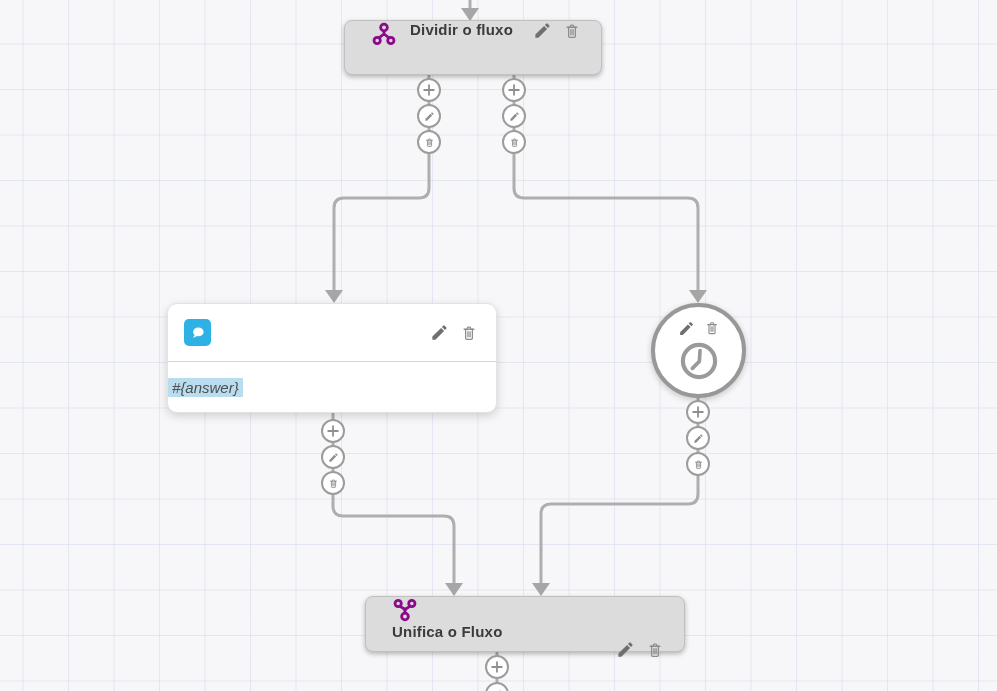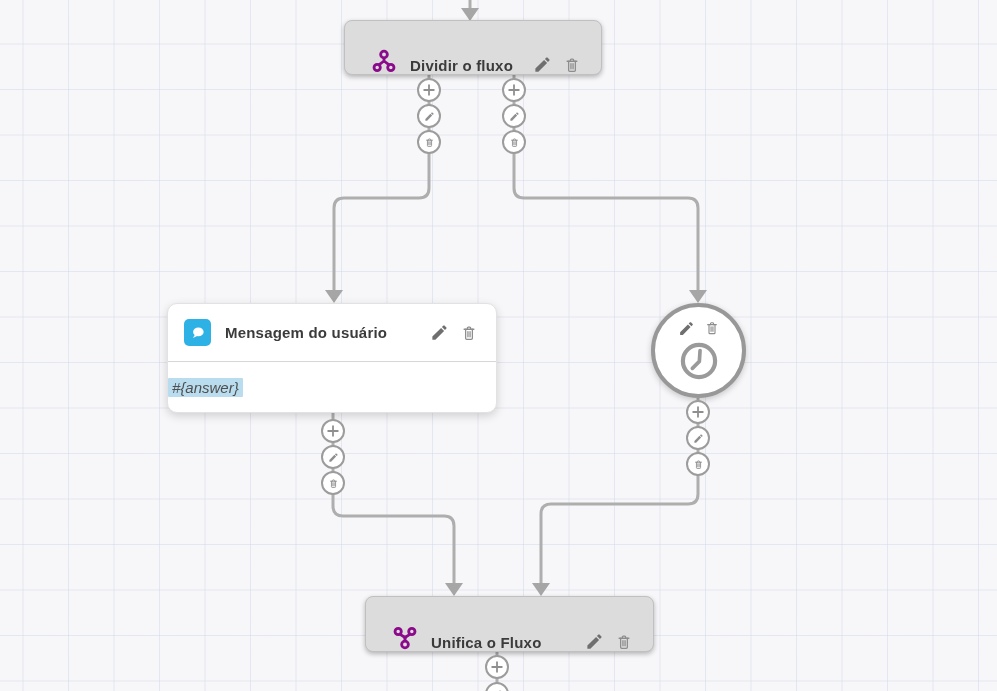--- a/index.html
+++ b/index.html
@@ -11,21 +11,21 @@
       linear-gradient(to right, rgba(203,212,232,0.45) 1px, transparent 1px),
       linear-gradient(to bottom, rgba(203,212,232,0.45) 1px, transparent 1px);
     background-size:45.5px 45.5px;
     background-position:22.5px 43.5px;
   }
   svg.wires{position:absolute;left:0;top:0;z-index:1;}
   .wire{stroke:#aeaeae;stroke-width:3;fill:none;}
   .arrowhead{fill:#a6a6a6;stroke:none;}
 
   
-  .node{position:absolute;z-index:3;box-sizing:border-box;display:flex;align-items:flex-end;}
+  .node{position:absolute;z-index:3;box-sizing:border-box;display:flex;align-items:flex-start;}
   .node-gray{
     background:#dcdcdc;border:1px solid #c0c0c0;border-radius:8px;
     box-shadow:0 2px 5px rgba(0,0,0,0.28);
     padding:0 20px 0 26px;
   }
   .node-title{font-size:15px;font-weight:bold;color:#3b3b3b;letter-spacing:.2px;white-space:nowrap;}
   .hdr-actions{display:flex;align-items:center;gap:11px;margin-left:auto;}
 
   .node-white{
     background:#ffffff;border:1px solid #e2e2e2;border-radius:10px;
@@ -173,21 +173,20 @@
   <div class="node node-white" style="left:167px;top:303px;width:330px;height:110px;">
     <div class="hdr">
       <span class="icon-tile">
         <svg class="icon" width="18" height="18" viewBox="0 0 24 24">
           <g fill="#ffffff">
             <ellipse cx="12.5" cy="10.5" rx="7" ry="5.8"></ellipse>
             <path d="M8,14 L5.2,18.6 L11.5,15.5 Z"></path>
           </g>
         </svg>
       </span>
-      <span class="node-title">Mensagem do usuário</span>
       <span class="hdr-actions">
         <button class="pbtn" style="position:static;border:none;background:transparent;width:auto;height:auto;">
           <svg class="icon" width="19" height="19" viewBox="0 0 24 24">
             <path fill="#6f6f6f" d="M3 17.2V21h3.8L17.8 10 14 6.2 3 17.2zM20.7 7.1c.4-.4.4-1 0-1.4l-2.4-2.4c-.4-.4-1-.4-1.4 0l-1.8 1.8 3.8 3.8 1.8-1.8z"></path>
           </svg>
         </button>
         <button class="pbtn" style="position:static;border:none;background:transparent;width:auto;height:auto;">
           <svg class="icon" width="18" height="18" viewBox="0 0 24 24">
             <g stroke="#8d8d8d" stroke-width="1.7" fill="none" stroke-linecap="round">
               <path d="M5.5,7 H18.5"></path>
@@ -278,21 +277,21 @@
         <g stroke="#8f8f8f" stroke-width="2" fill="none" stroke-linecap="round">
           <path d="M5.5,7 H18.5"></path>
           <path d="M7.5,7 V19 a1.5,1.5 0 0 0 1.5,1.5 H15 a1.5,1.5 0 0 0 1.5,-1.5 V7"></path>
           <path d="M9.8,7 V5.4 a1.2,1.2 0 0 1 1.2,-1.2 h2 a1.2,1.2 0 0 1 1.2,1.2 V7"></path>
           <path d="M10.6,10.3 V17"></path>
           <path d="M13.4,10.3 V17"></path>
         </g>
       </svg>
   </button>
 
-  <div class="node node-gray" style="left:365px;top:596px;width:289px;height:56px;">
+  <div class="node node-gray" style="left:365px;top:596px;width:320px;height:56px;flex-direction:column;">
     <span class="node-icon">
       <svg class="icon" width="26" height="26" viewBox="0 0 24 24">
         <g stroke="#8B0A8B" stroke-width="2.6" fill="none" stroke-linecap="round">
           <path d="M7.6,8.6 L12,11.5 M16.4,8.6 L12,11.5 M12,11.5 V14.6"></path>
           <circle cx="5.7" cy="6" r="2.9"></circle>
           <circle cx="18.3" cy="6" r="2.9"></circle>
           <circle cx="12" cy="18" r="3.1"></circle>
         </g>
         <circle cx="12" cy="11.5" r="1.7" fill="#8B0A8B"></circle>
       </svg>

